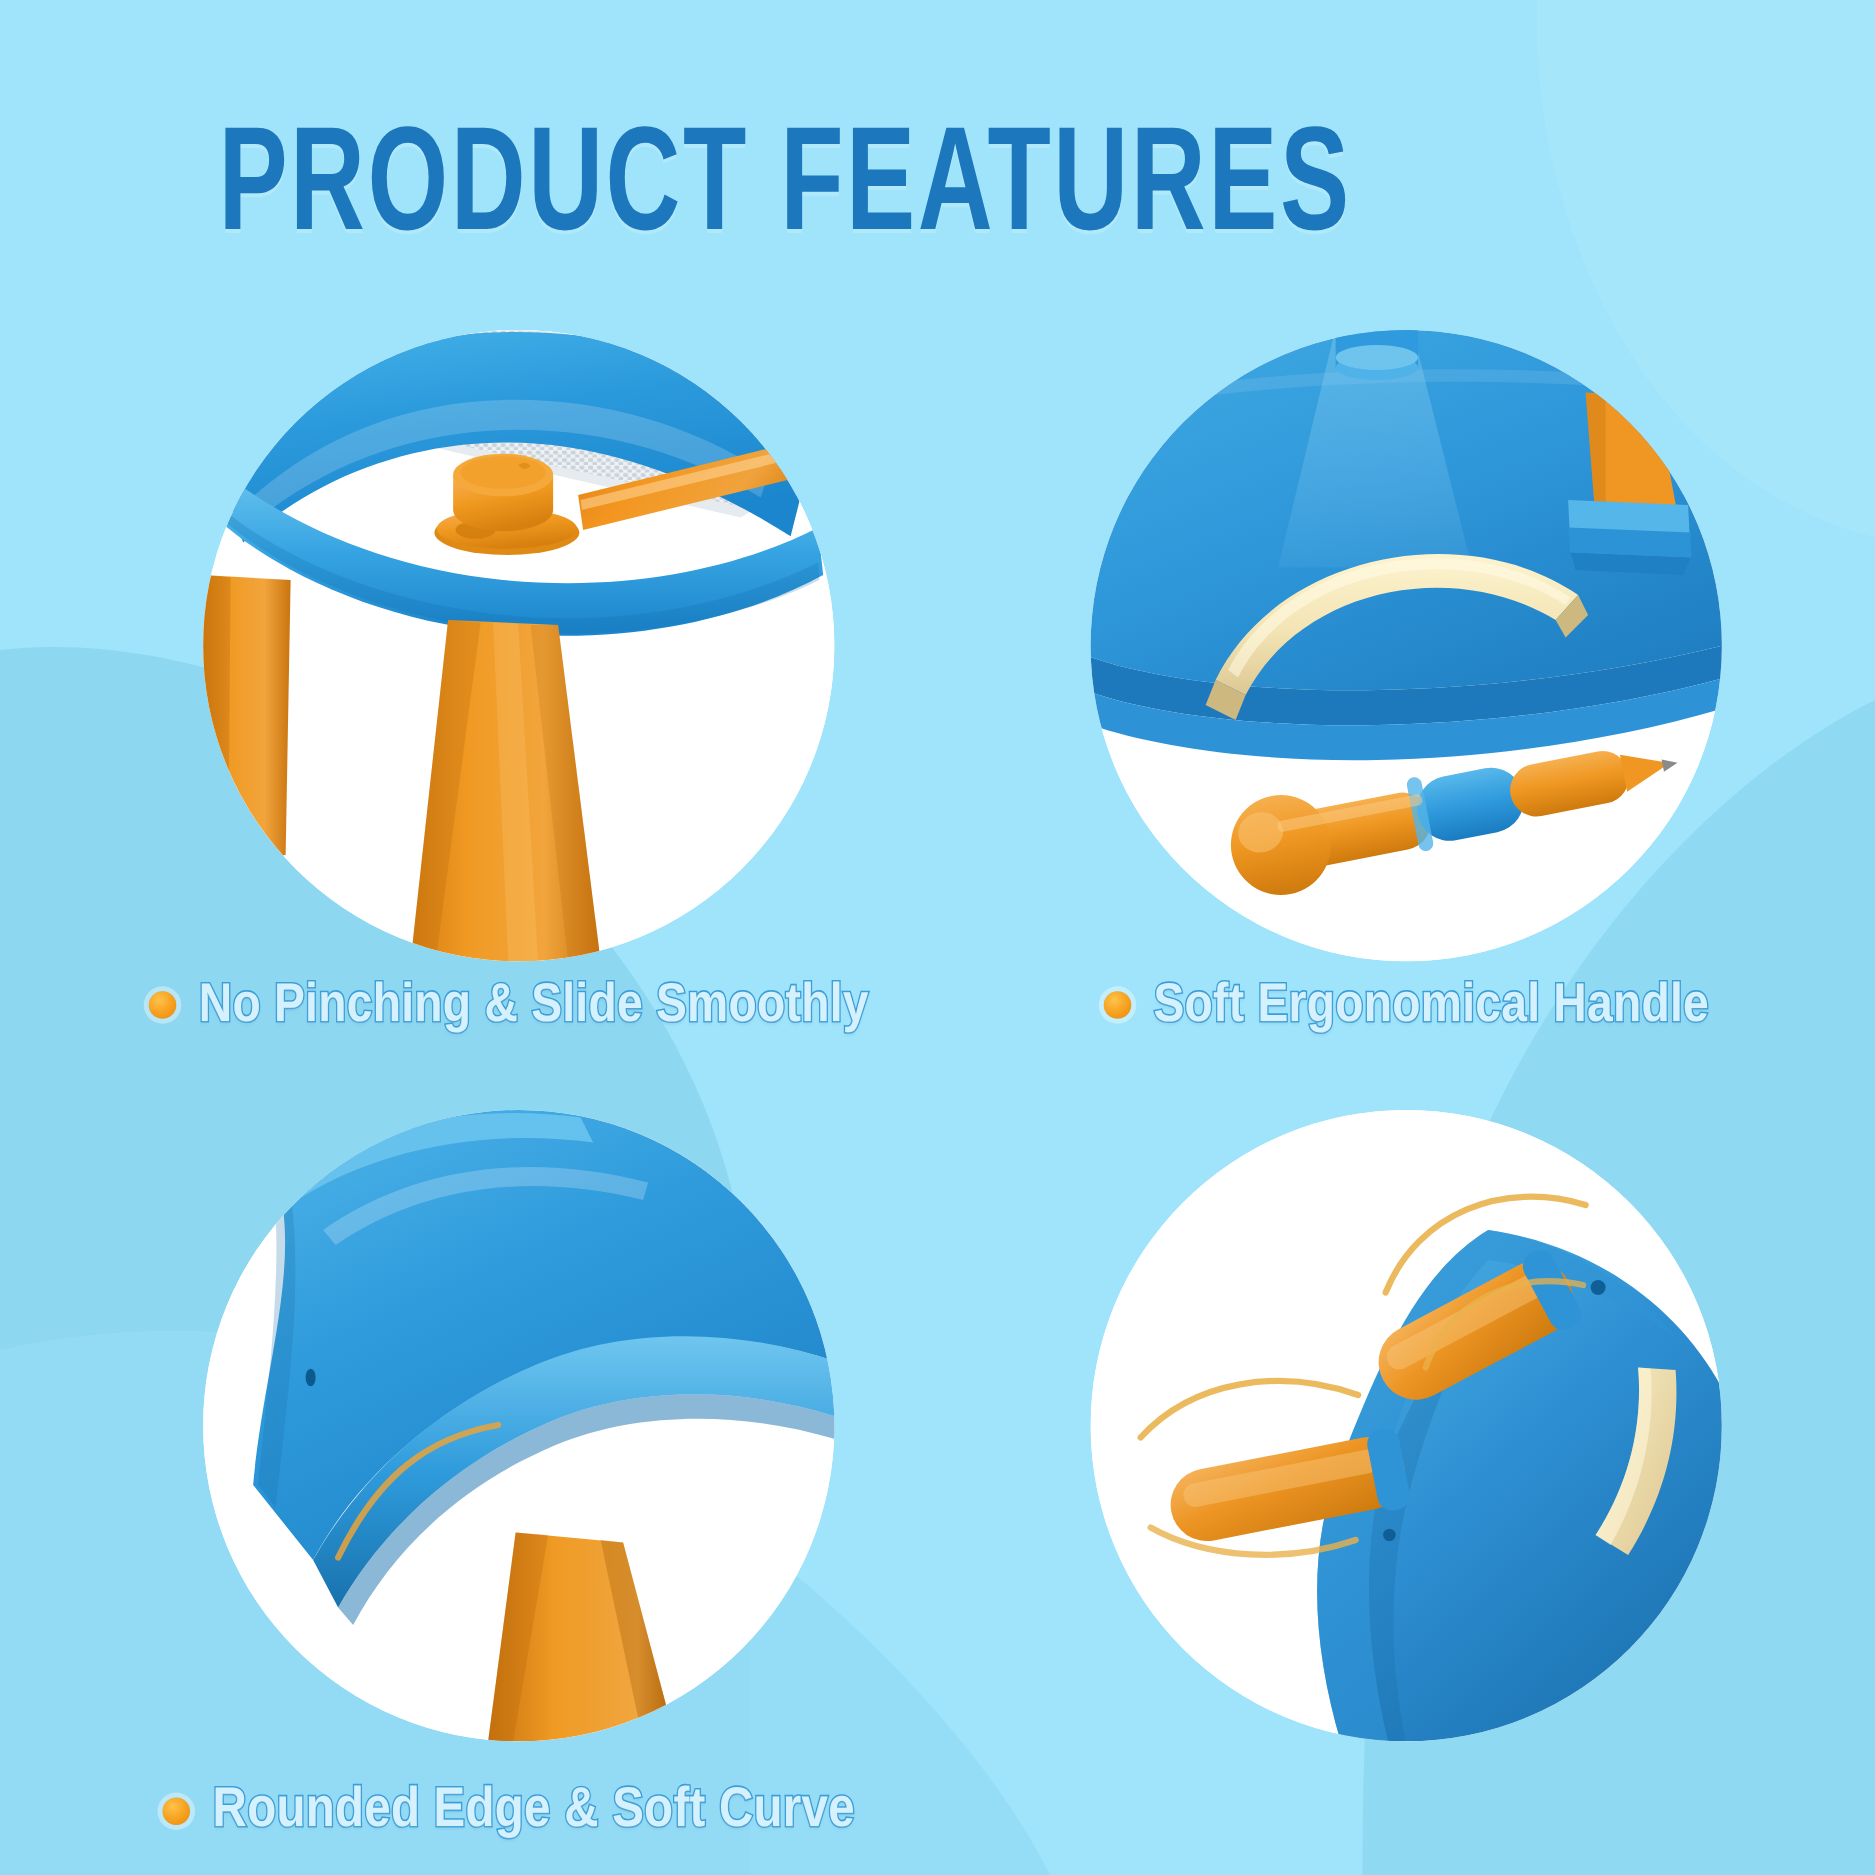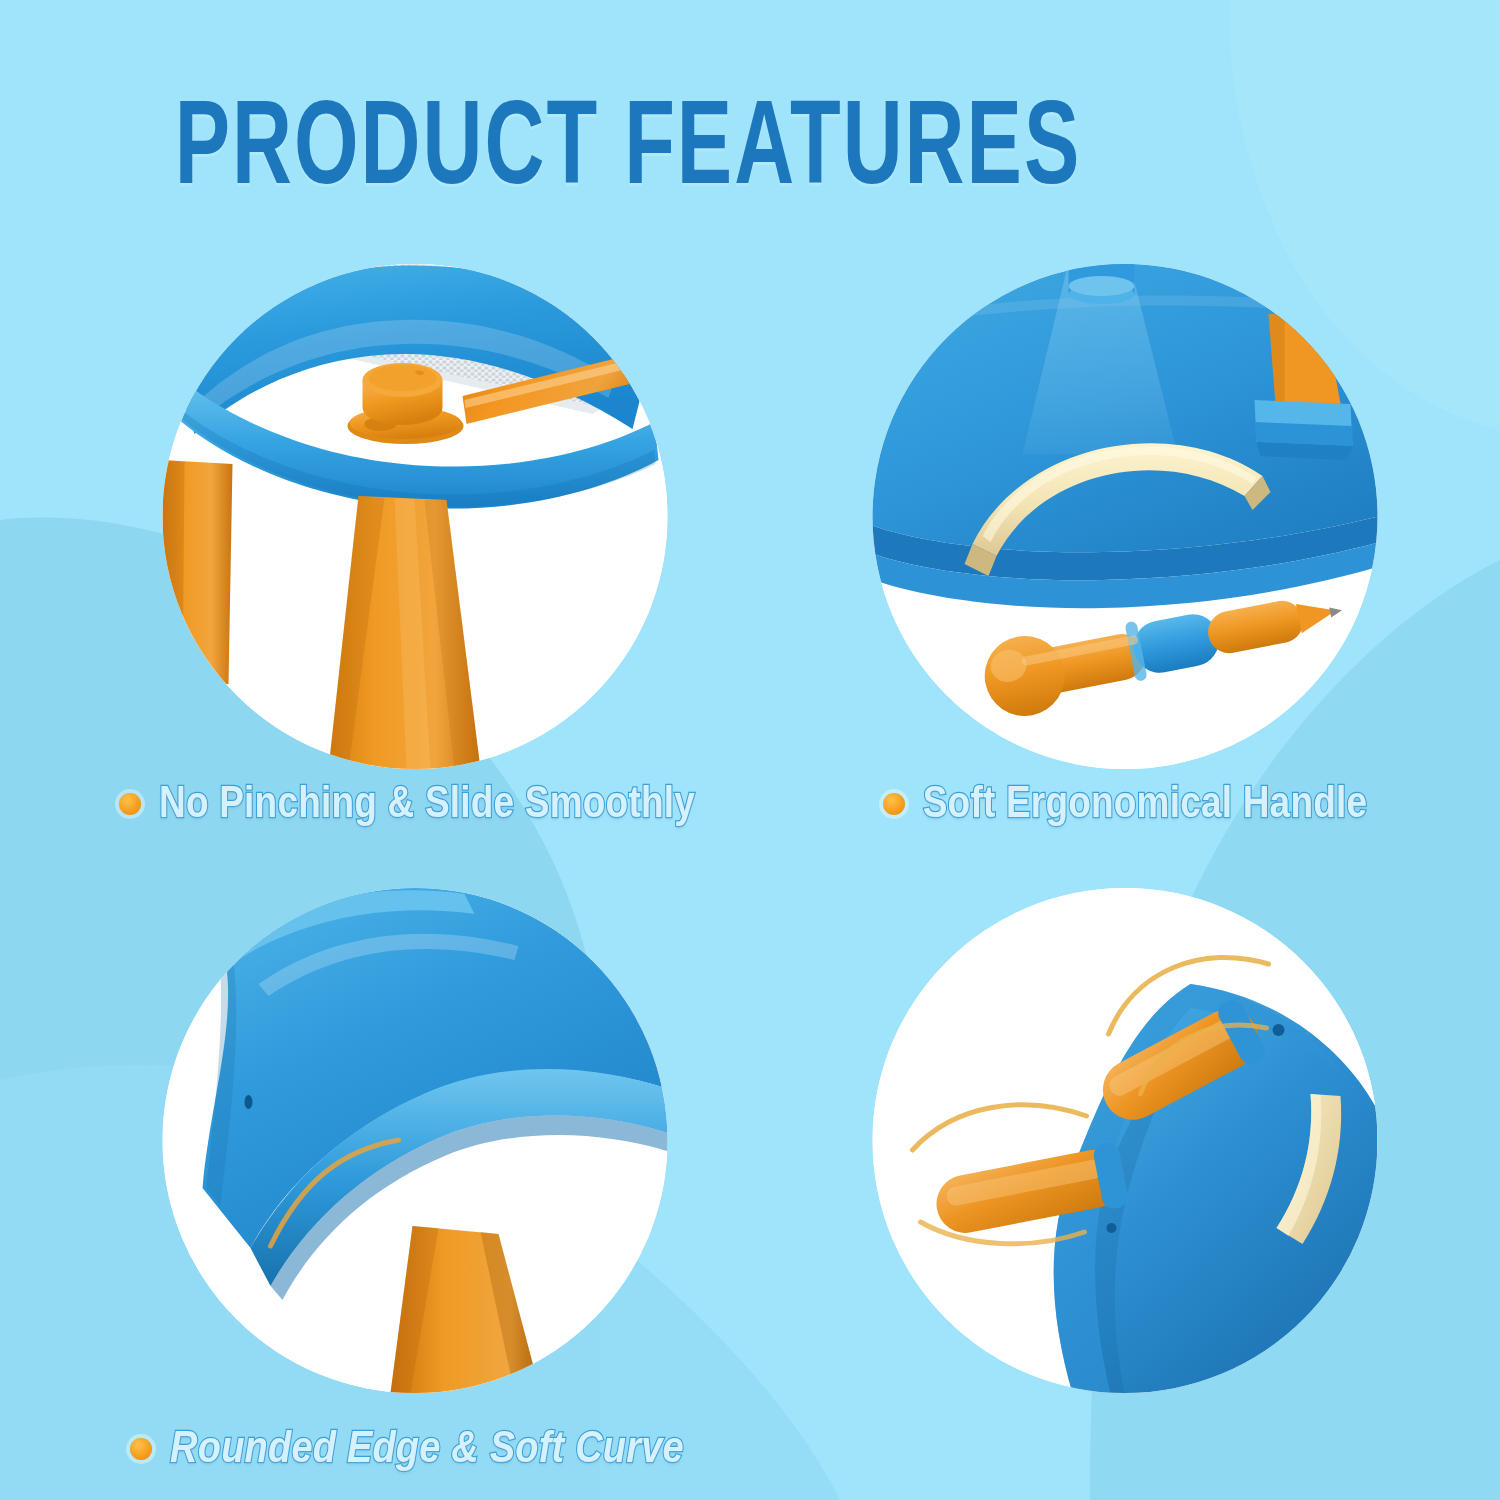--- a/index.html
+++ b/index.html
@@ -56,21 +56,21 @@
   .photo svg{display:block;width:505px;height:505px;}
 
   
   .cap{
     position:absolute;
     left:0;width:750px;
     top:524px;
     display:flex;align-items:center;justify-content:center;
     gap:18px;
   }
-  .cell.r1 .cap{top:556px;font-style:italic;}
+  .cell.r1 .cap{top:556px;}
 
   .bullet{
     width:22px;height:22px;border-radius:50%;
     background:radial-gradient(circle at 38% 32%,#ffc24a 0%,#f59c1a 60%,#e88c10 100%);
     box-shadow:0 0 0 4px rgba(255,255,255,.38);
     flex:0 0 auto;
     position:relative;top:1px;
   }
   .cap-text{
     font-family:"Liberation Sans",sans-serif;

